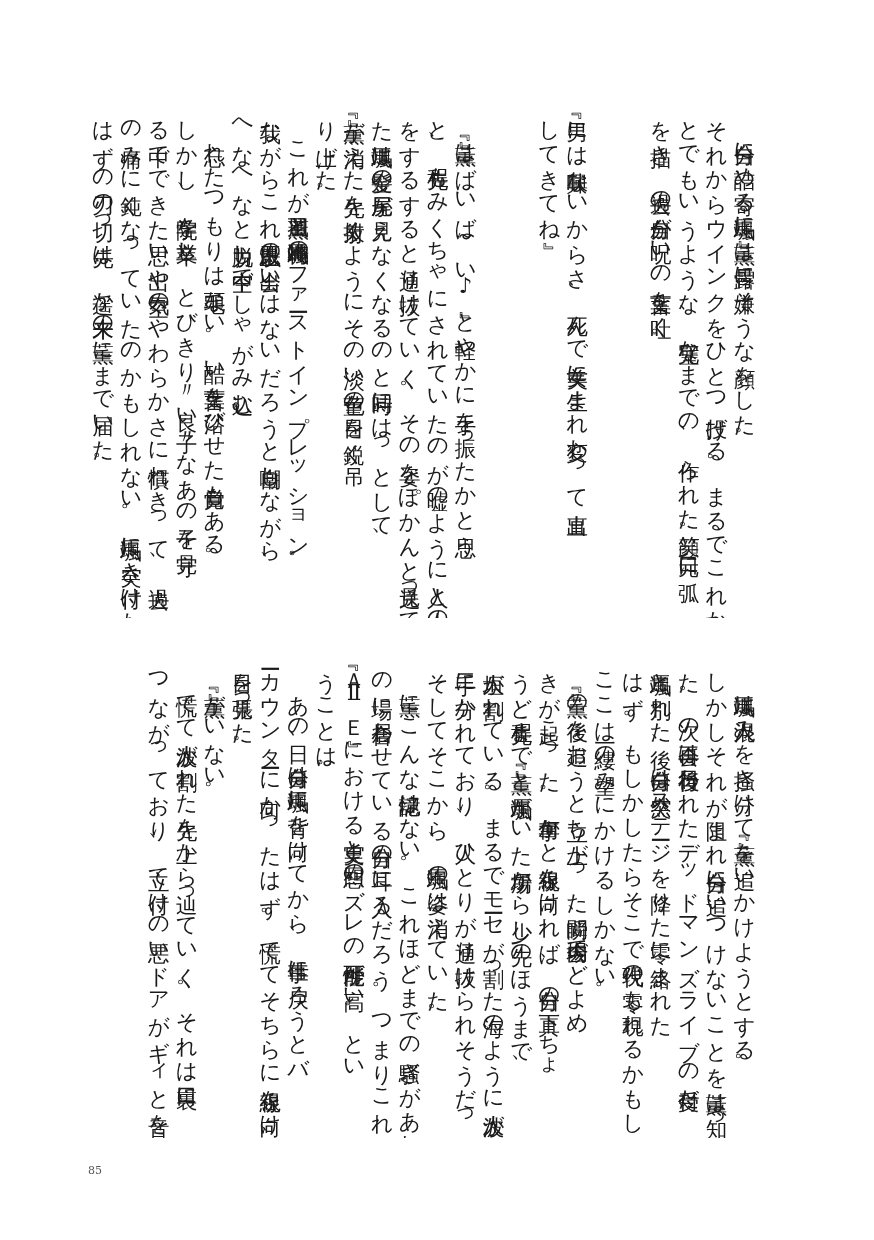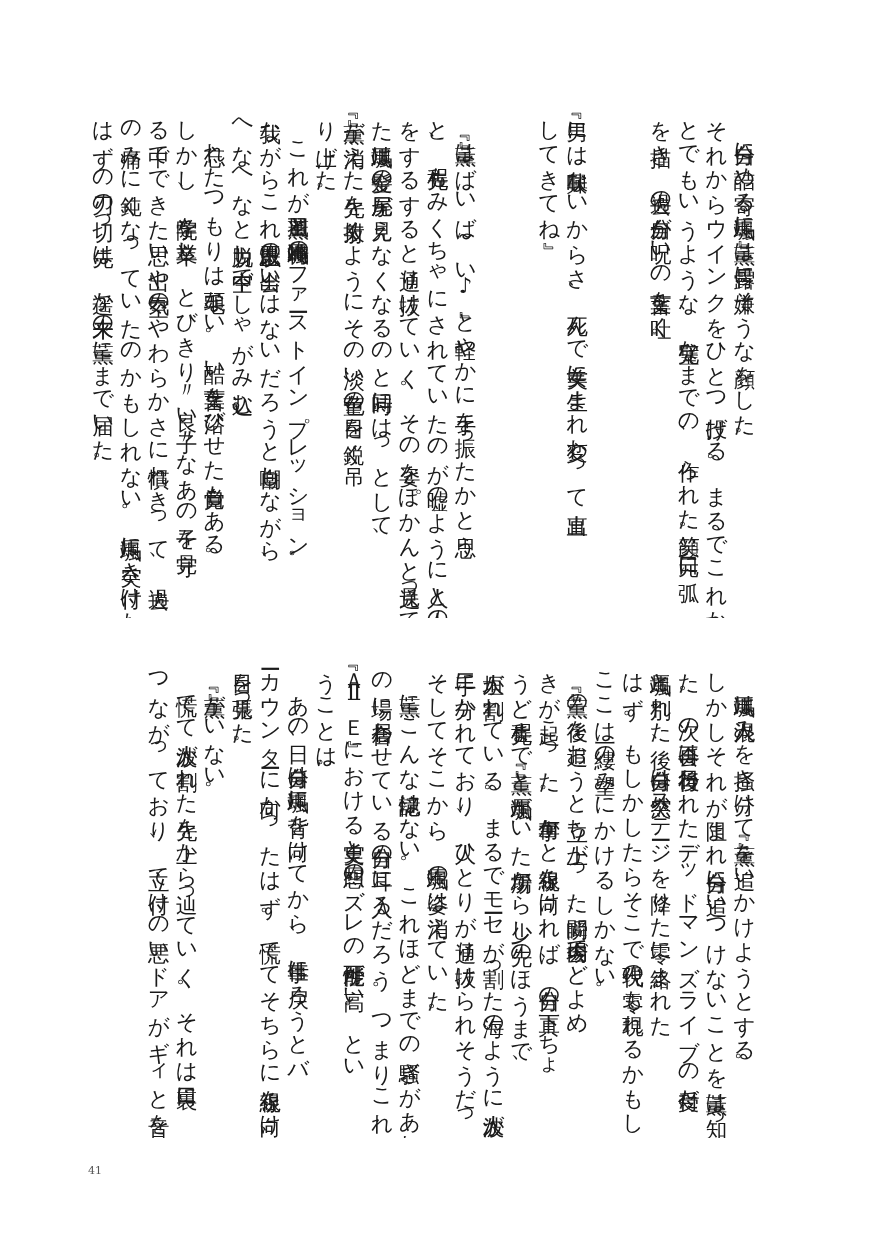--- a/index.html
+++ b/index.html
@@ -67,14 +67,14 @@
     <div class="col">『ＡⅡＥ』における史実と回想のズレの可能性が高い。とい</div>
     <div class="col">うことは。</div>
     <div class="col">　あの日、自分は颯馬に背を向けてから、仕事に戻ろうとバ</div>
     <div class="col">ーカウンターに向かったはず。慌ててそちらに視線を向け、</div>
     <div class="col">目を見張った。</div>
     <div class="col">　『薫』がいない。</div>
     <div class="col">　慌てて人波が割れた先を上から辿っていく。それは裏口に</div>
     <div class="col">つながっており、立て付けの悪いドアがギィと音を立てなが</div>
   </div>
 
-  <div class="page-number">41</div>
+  <div class="page-number">85</div>
 </div>
 
 </body></html>

